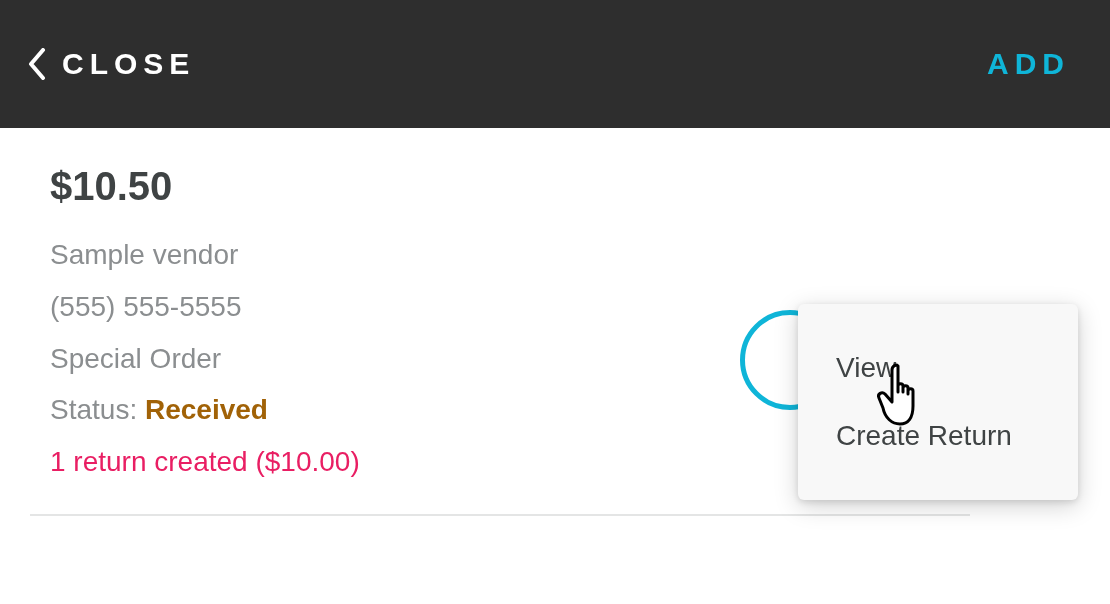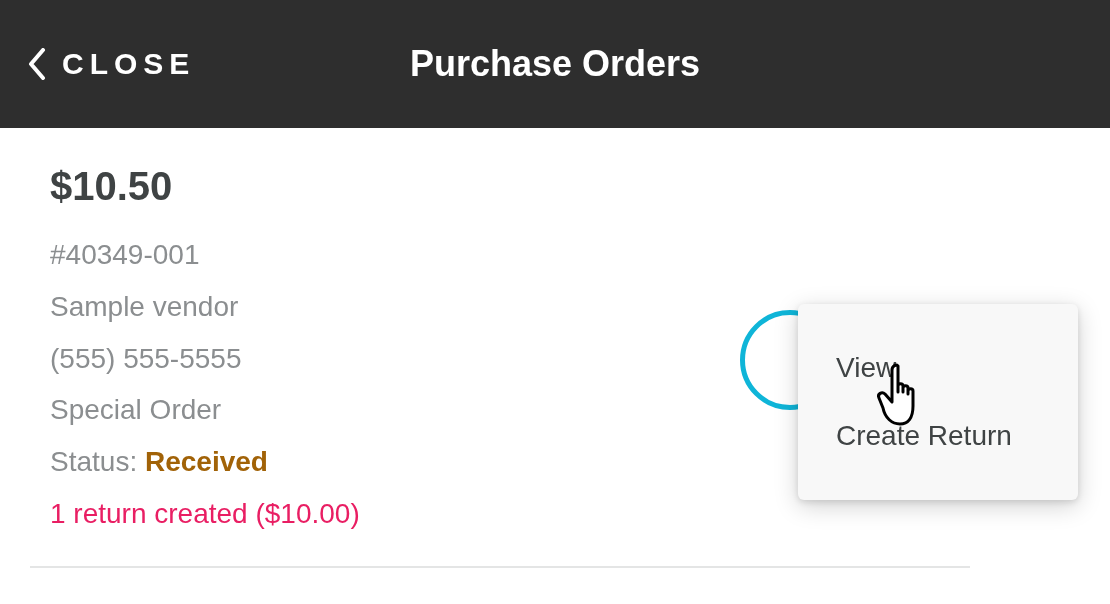--- a/index.html
+++ b/index.html
@@ -121,26 +121,25 @@
 </head>
 <body>
 
 <div class="header">
   <div class="close-btn">
     <svg class="chevron-left" viewBox="0 0 18 32" fill="none">
       <path d="M15 2 L3 16 L15 30" stroke="#ffffff" stroke-width="4" stroke-linecap="round" stroke-linejoin="round"></path>
     </svg>
     <span class="close-label">CLOSE</span>
   </div>
-  <div class="title">Purchase Orders</div>
+  <div class="add-btn">ADD</div>
 </div>
 
 <div class="content">
   <div class="amount">$10.50</div>
-  <div class="detail-line">#40349-001</div>
   <div class="detail-line">Sample vendor</div>
   <div class="detail-line">(555) 555-5555</div>
   <div class="detail-line">Special Order</div>
   <div class="detail-line">
     <span class="status-label">Status: </span><span class="status-value">Received</span>
   </div>
   <div class="return-line">1 return created ($10.00)</div>
   <hr class="divider">
 </div>
 

